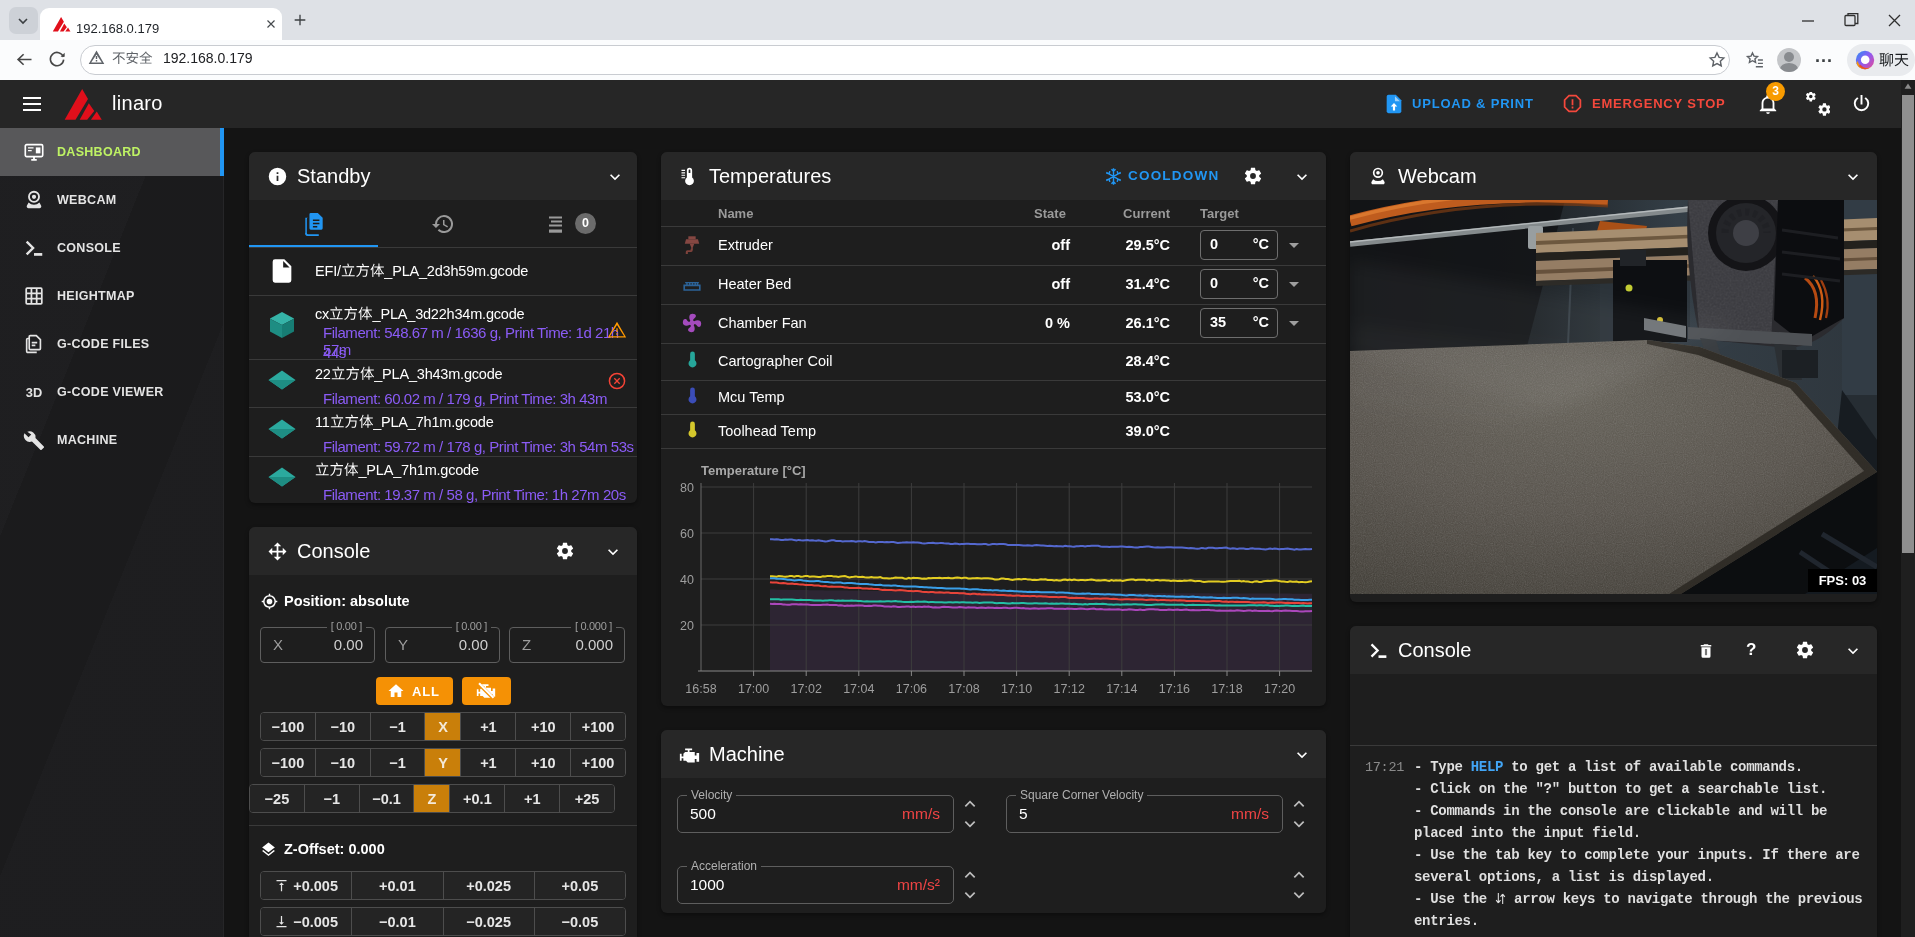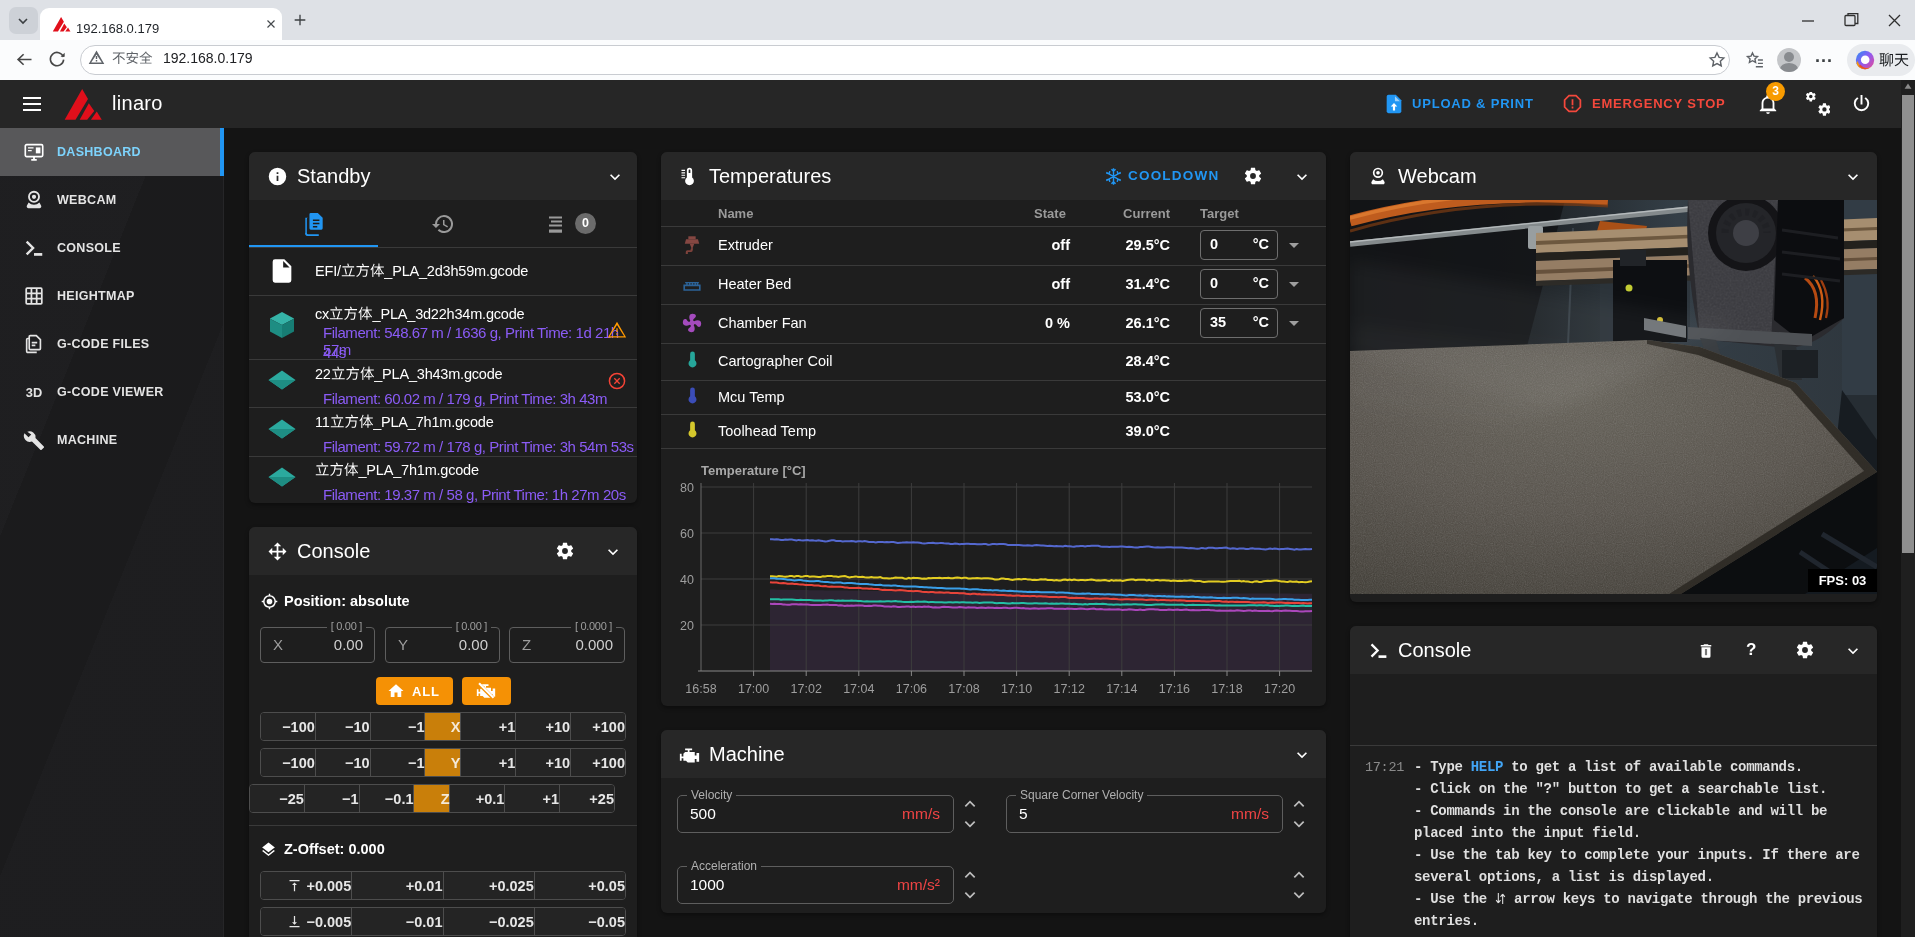--- a/index.html
+++ b/index.html
@@ -16,40 +16,40 @@
 
 #cochip{position:absolute;left:1847px;top:4px;width:68px;height:32px;border-radius:16px;background:#e9ebee}
 
 #appbar{position:absolute;left:0;top:80px;width:1915px;height:48px;background:#262626}
 #appttl{position:absolute;left:112px;top:12px;font-size:20px;font-weight:500;color:#fff;letter-spacing:.3px}
 .abtn{position:absolute;top:16px;font-size:13px;font-weight:700;letter-spacing:.8px}
 
 #sidebar{position:absolute;left:0;top:128px;width:224px;height:809px;background:#1c1c1e;
  background-image:linear-gradient(112deg,rgba(255,255,255,.012) 0 30%,rgba(0,0,0,.05) 30% 55%,rgba(255,255,255,.008) 55%);border-right:1px solid #262628}
 .sitem{position:absolute;left:0;width:224px;height:48px;color:#e4e4e4}
-.sitem.active{background:#58585a;border-right:4px solid #2196f3;color:#7dd3fc}
+.sitem.active{background:#58585a;border-right:4px solid #2196f3;color:#bef264}
 .slbl{position:absolute;left:57px;top:17px;font-size:12.5px;font-weight:700;letter-spacing:.3px}
 .sic{position:absolute;left:23px;top:13px;width:22px;height:22px}
 
 .panel{position:absolute;background:#1e1e1e;border-radius:6px;box-shadow:0 2px 4px rgba(0,0,0,.4)}
 .phead{position:absolute;left:0;top:0;right:0;height:48px;background:#272727;border-radius:6px 6px 0 0}
 .ptitle{position:absolute;left:48px;top:13px;font-size:20px;font-weight:400;color:#fff}
 .hic{position:absolute;left:18px;top:14px;width:21px;height:21px;color:#fff}
 .hbtn{position:absolute;top:14px;width:20px;height:20px;color:#fff}
 .divid{position:absolute;left:0;right:0;height:1px;background:#3a3a3a}
 
 .frow-t{position:absolute;left:66px;font-size:14.5px;color:#fff;letter-spacing:-.2px}
 .frow-s{position:absolute;left:74px;font-size:15px;color:#8b5cf6;letter-spacing:-.45px}
 .fico{position:absolute;left:17px;width:32px;height:32px}
 
 .tabu{position:absolute;left:0;top:93px;width:129px;height:2px;background:#2196f3}
 
 .obtn{position:absolute;background:#f59105;border-radius:4px;color:#fff;font-weight:700;font-size:13px;letter-spacing:.8px}
 .mgrid{position:absolute;display:flex;height:29px;border:1px solid #4d4d4d;border-radius:4px;overflow:hidden}
-.mcell{flex:1;border-right:1px solid #4d4d4d;color:#e6e6e6;font-size:14.5px;font-weight:700;text-align:right;line-height:28px;background:#242424}
+.mcell{flex:1;border-right:1px solid #4d4d4d;color:#e6e6e6;font-size:14.5px;font-weight:700;text-align:center;line-height:28px;background:#242424}
 .mcell:last-child{border-right:none}
 .mcell.ax{background:#c97f0a;color:#f4e9d8;flex:0 0 36px}
 .fset{position:absolute;border:1px solid #5e5e5e;border-radius:4px;background:#1e1e1e}
 .fleg{position:absolute;top:-8px;font-size:11px;color:#9e9e9e;background:#1e1e1e;padding:0 4px;letter-spacing:-.3px}
 
 .trow-name{position:absolute;left:57px;font-size:14.5px;color:#fff}
 .tval{position:absolute;font-size:14.5px;font-weight:700;color:#fff;text-align:right}
 .thead{position:absolute;font-size:13px;font-weight:700;color:#9a9a9a}
 .tico{position:absolute;left:20px;width:22px;height:22px}
 .tinp{position:absolute;width:78px;height:30px;border:1px solid #6e6e6e;border-radius:4px}

